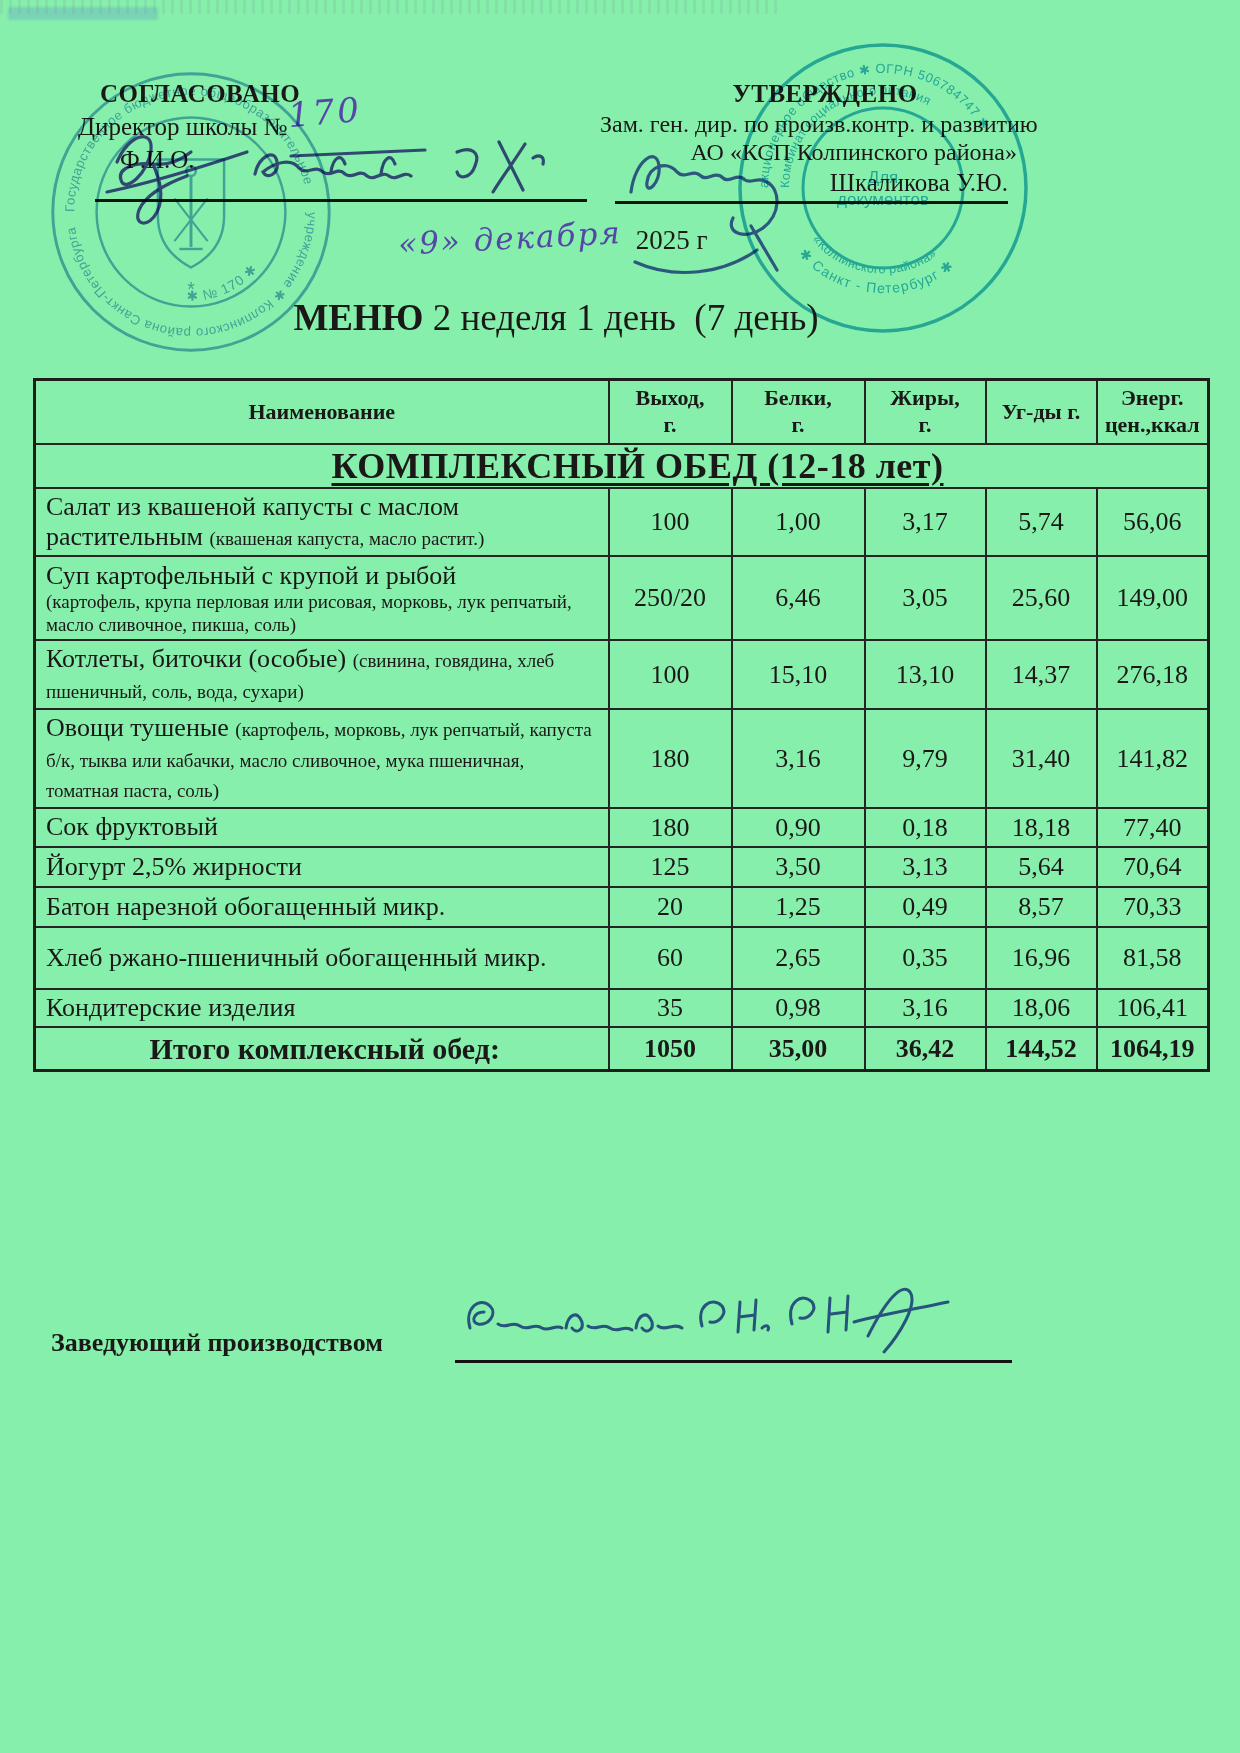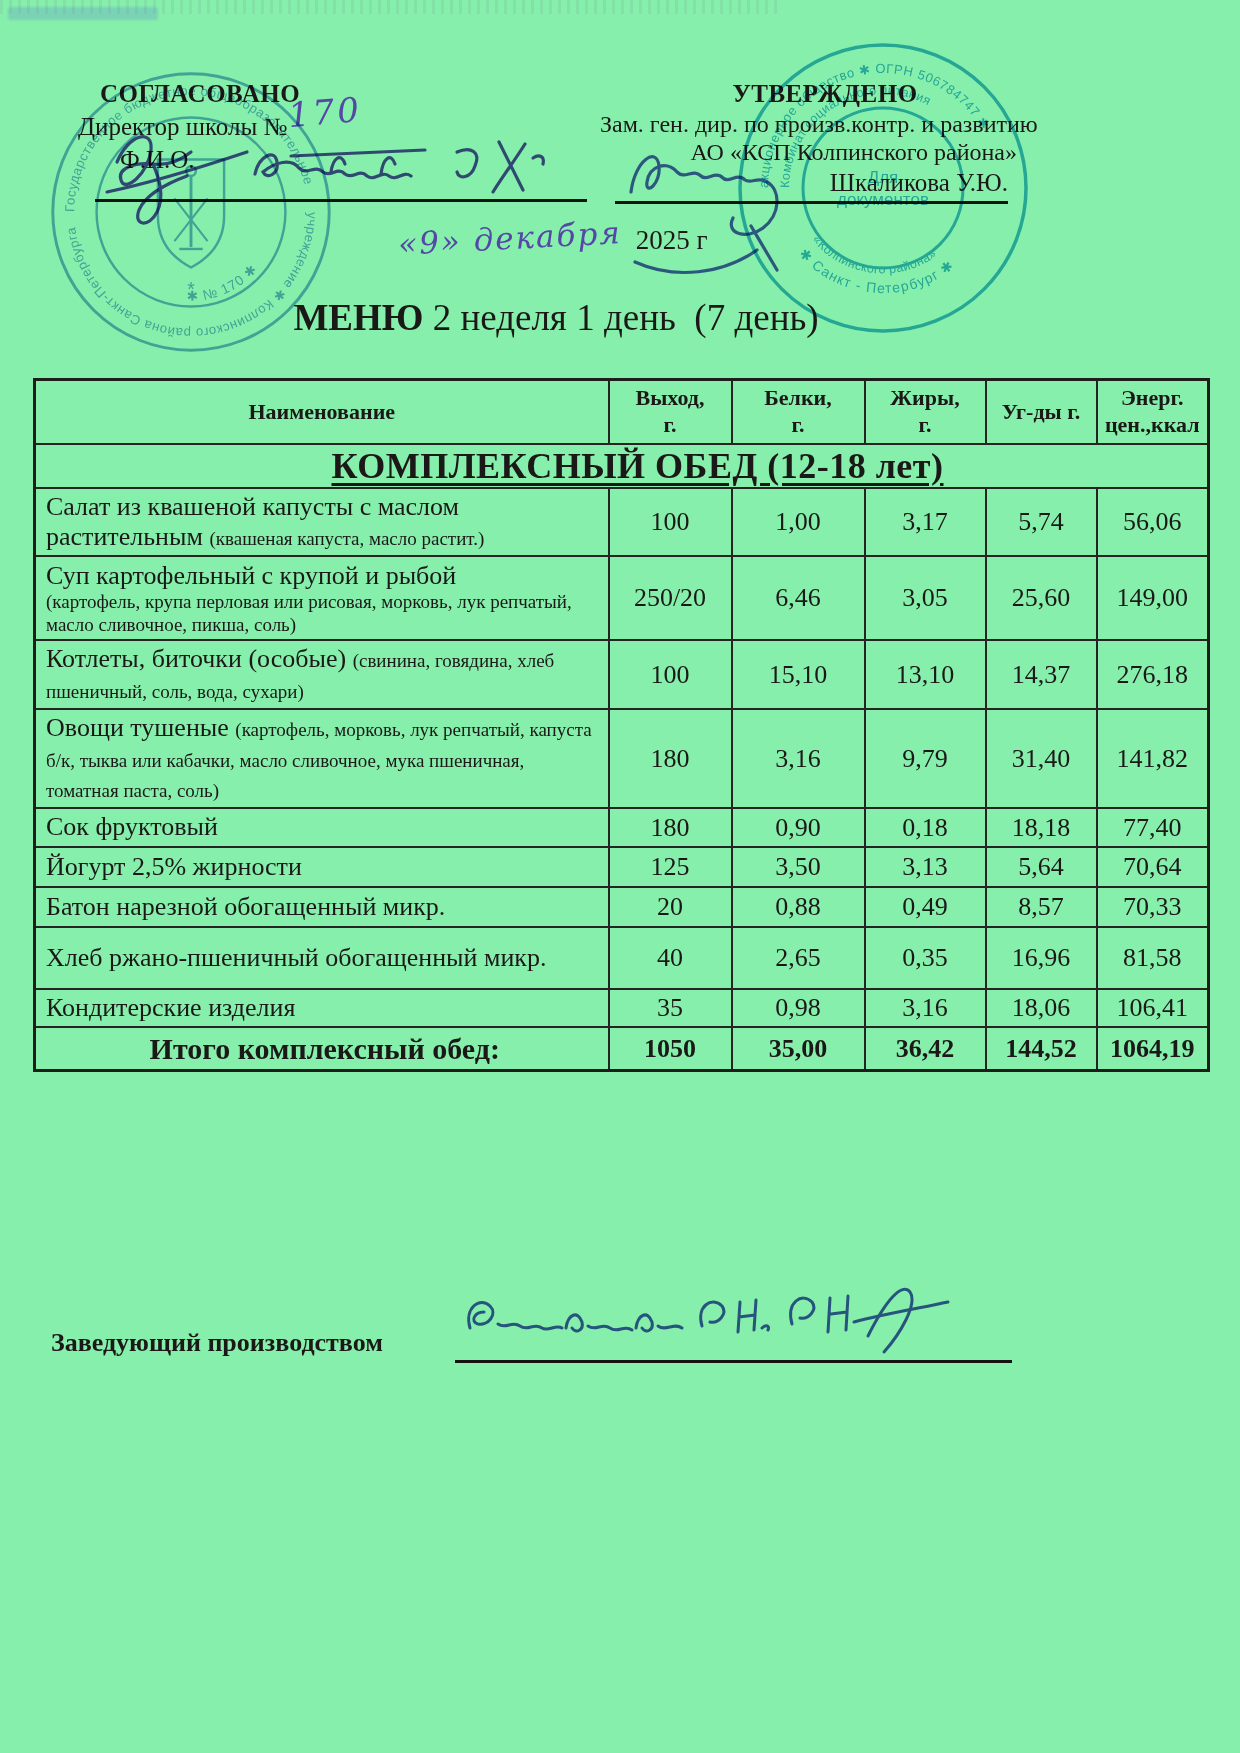--- a/index.html
+++ b/index.html
@@ -249,28 +249,28 @@
       <td class="c-name"><span>Йогурт 2,5% жирности</span></td>
       <td class="c-num">125</td>
       <td class="c-num">3,50</td>
       <td class="c-num">3,13</td>
       <td class="c-num">5,64</td>
       <td class="c-num">70,64</td>
     </tr>
     <tr style="height:40px">
       <td class="c-name"><span>Батон нарезной обогащенный микр.</span></td>
       <td class="c-num">20</td>
-      <td class="c-num">0,88</td>
+      <td class="c-num">1,25</td>
       <td class="c-num">0,49</td>
       <td class="c-num">8,57</td>
       <td class="c-num">70,33</td>
     </tr>
     <tr style="height:62px">
       <td class="c-name"><span>Хлеб ржано-пшеничный обогащенный микр.</span></td>
-      <td class="c-num">40</td>
+      <td class="c-num">60</td>
       <td class="c-num">2,65</td>
       <td class="c-num">0,35</td>
       <td class="c-num">16,96</td>
       <td class="c-num">81,58</td>
     </tr>
     <tr style="height:38px">
       <td class="c-name"><span>Кондитерские изделия</span></td>
       <td class="c-num">35</td>
       <td class="c-num">0,98</td>
       <td class="c-num">3,16</td>

